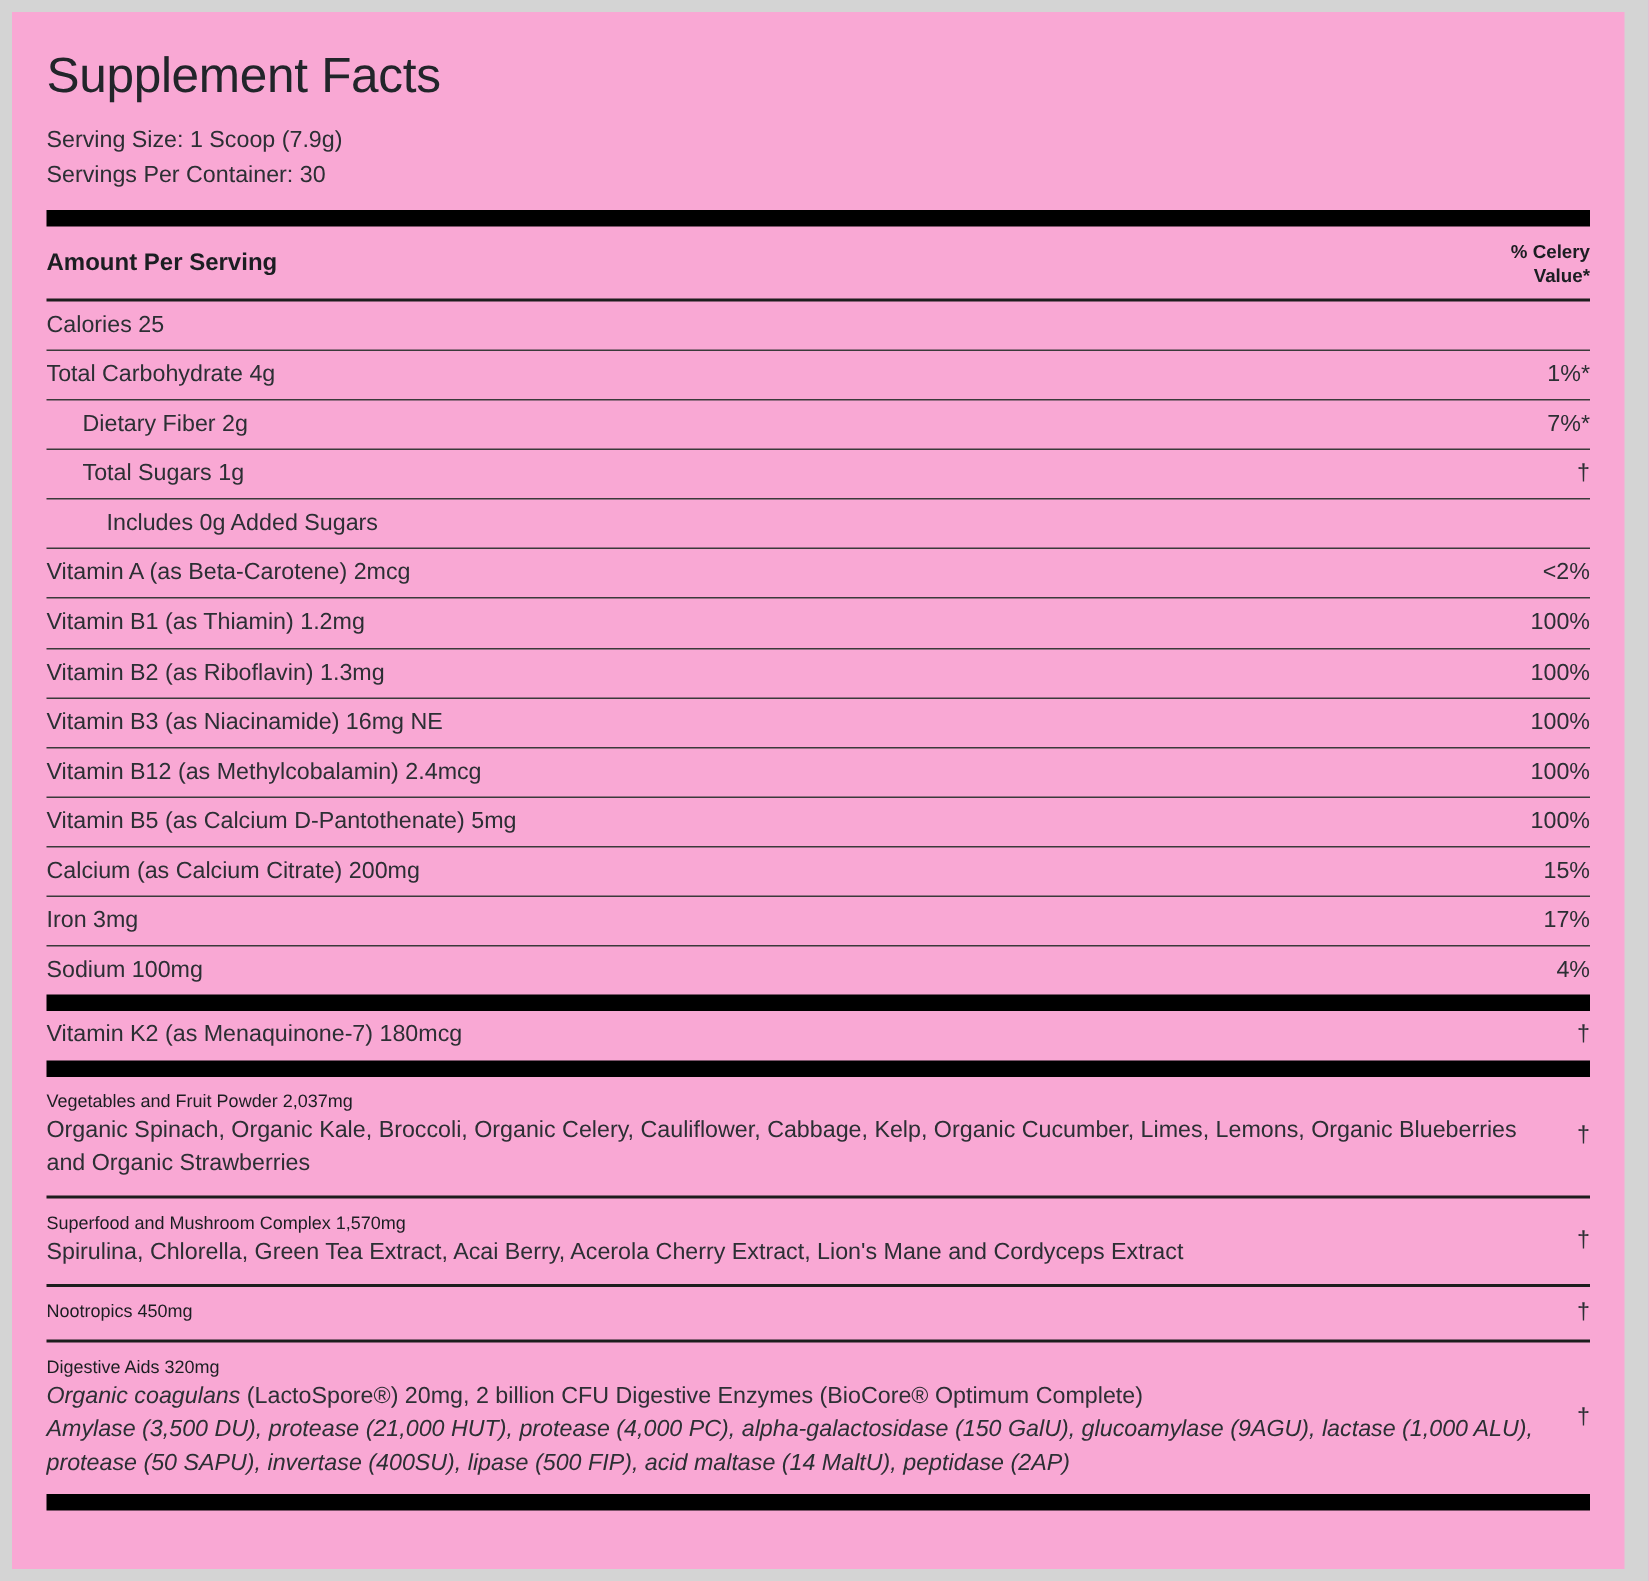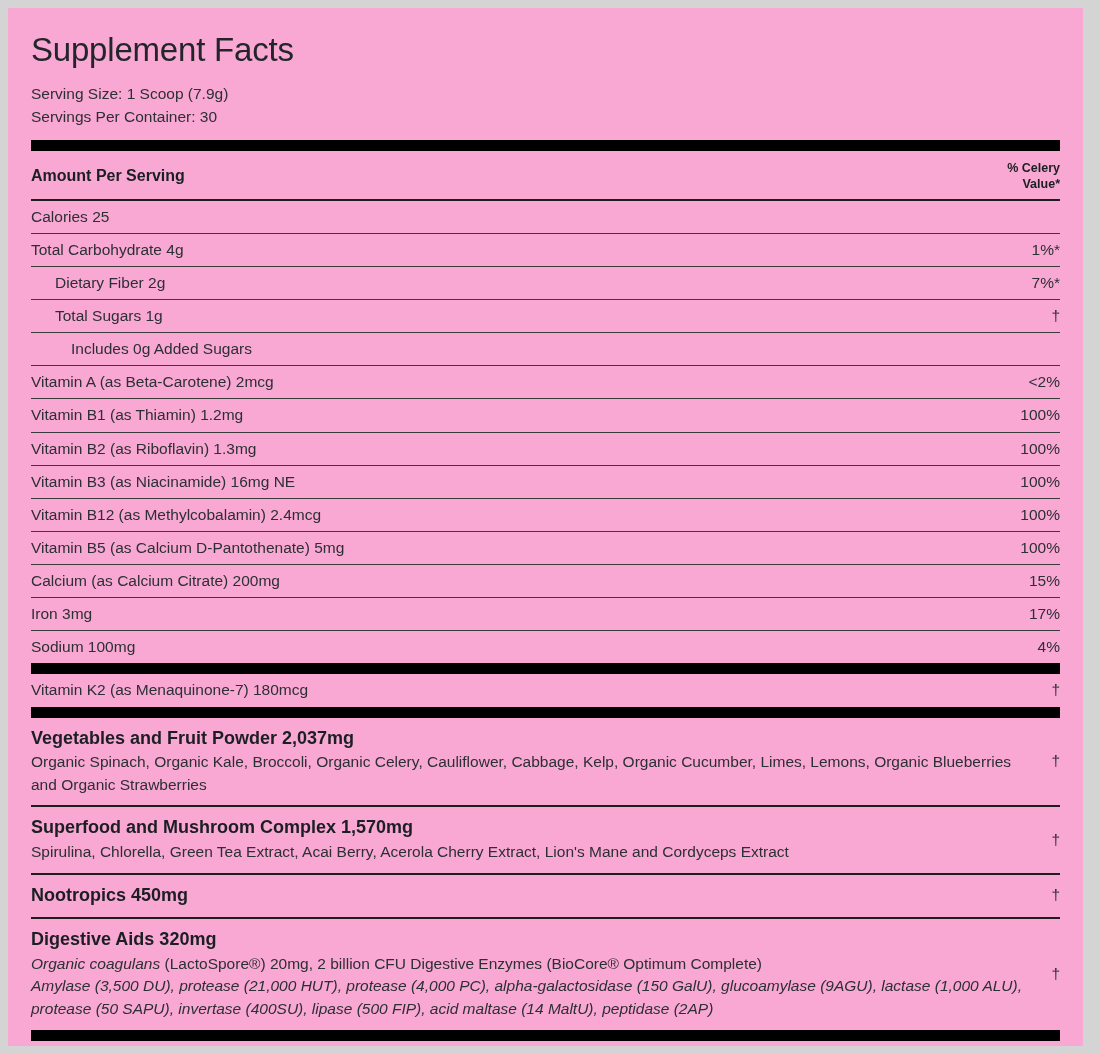--- a/index.html
+++ b/index.html
@@ -104,22 +104,22 @@
   }
   .blend .body { flex: 1 1 auto; padding-right: 20px; }
   .blend .val {
     flex: 0 0 auto;
     font-size: 15.5px;
     color: #2c2f34;
     text-align: right;
     white-space: nowrap;
   }
   .blend-title {
-    font-size: 18px;
-    font-weight: bold;
+    font-size: 12px;
+    font-weight: normal;
     color: #1b1e22;
     line-height: 1.42;
   }
   .blend-ing {
     font-size: 15.5px;
     color: #2c2f34;
     line-height: 1.46;
   }
   .blend-ing.ital { font-style: italic; }
   .blend-ing .ital-name { font-style: italic; }

